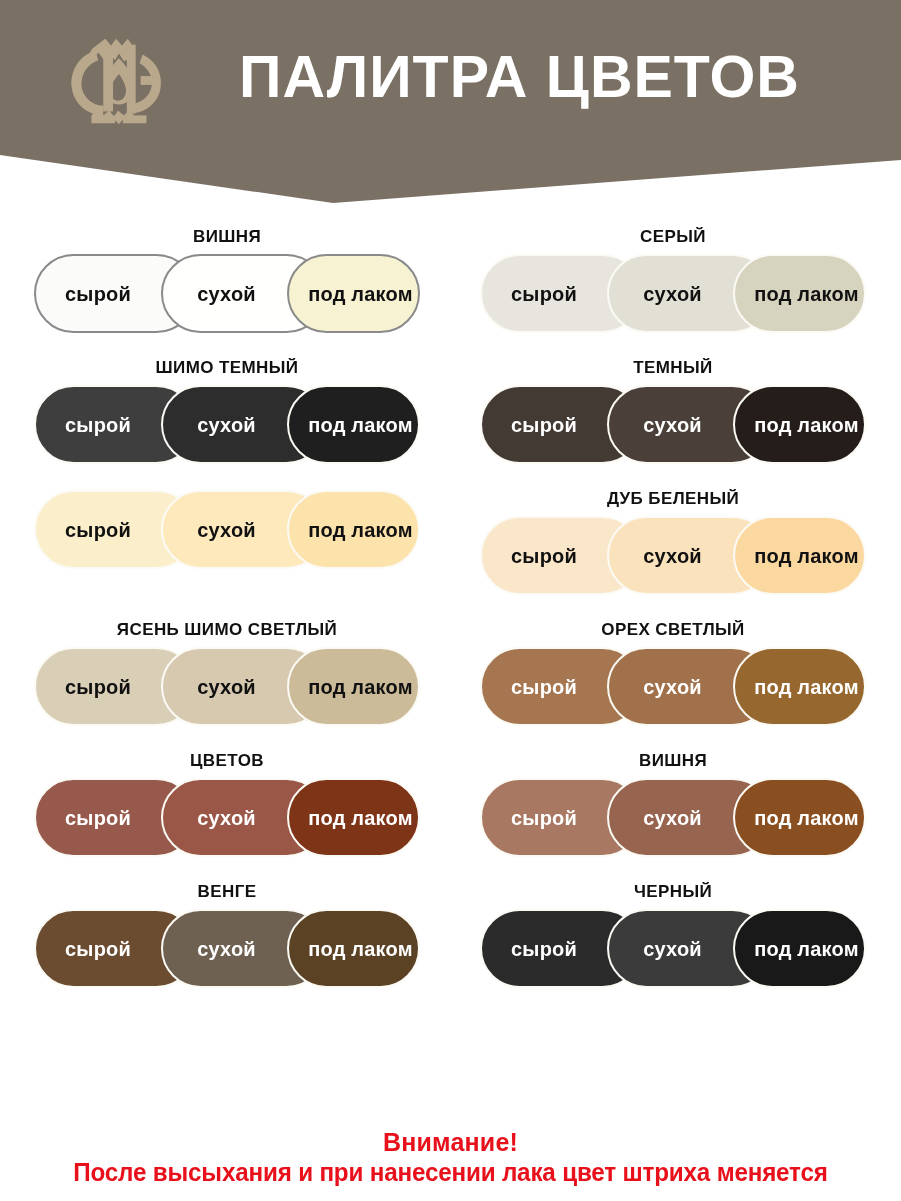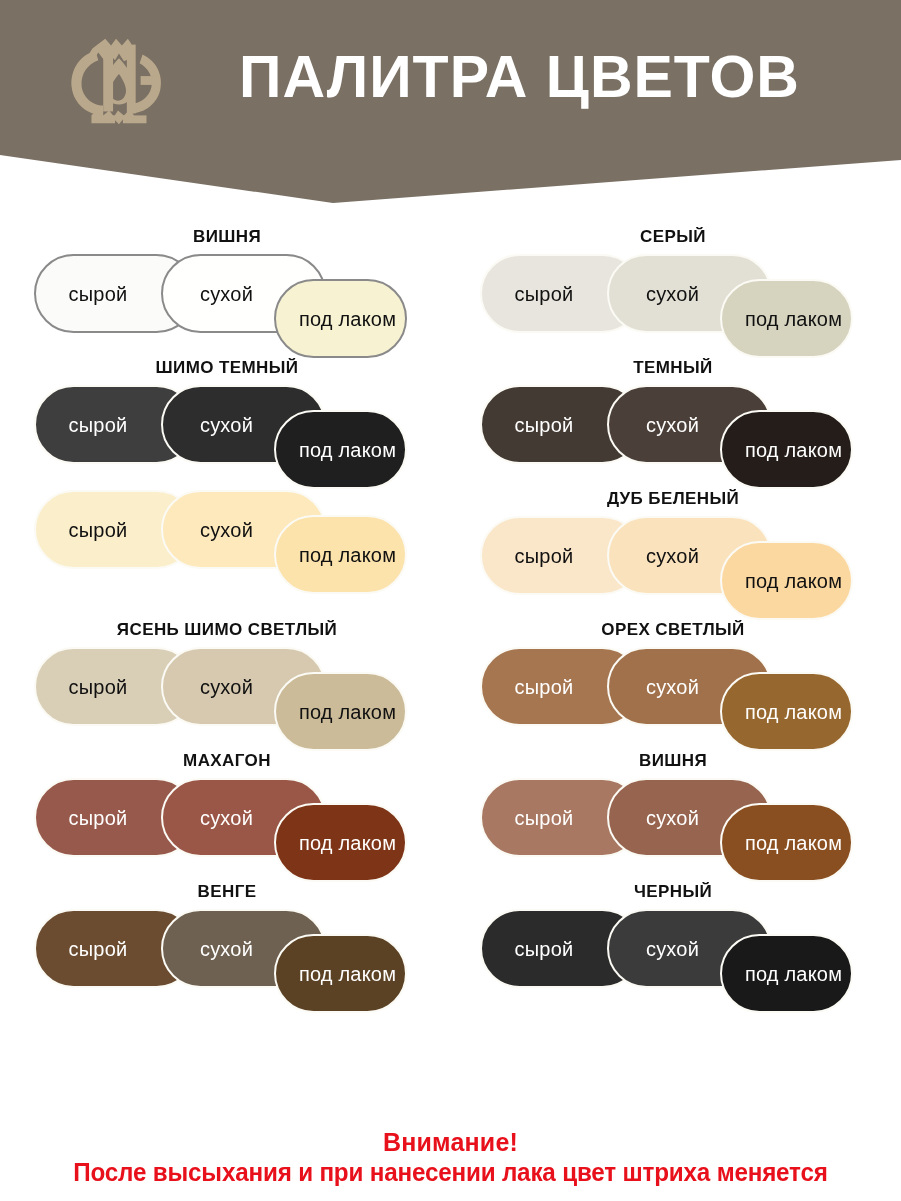--- a/index.html
+++ b/index.html
@@ -101,31 +101,31 @@
     top: 0;
     height: 79px;
     box-sizing: border-box;
     border-radius: 40px;
     display: flex;
     align-items: center;
     justify-content: center;
   }
   .pill-seg .seg-text {
     font-size: 20px;
-    font-weight: normal;
+    font-weight: bold;
     line-height: 1;
     white-space: nowrap;
     letter-spacing: 0.2px;
     position: relative;
     z-index: 2;
   }
   
   .seg-0 { left: 0px;   width: 162px; z-index: 1; }
   .seg-1 { left: 127px; width: 165px; z-index: 2; }
-  .seg-2 { left: 240px; width: 133px; z-index: 3; margin-top: 25px; }
+  .seg-2 { left: 253px; width: 133px; z-index: 3; }
   .seg-0 .seg-text { padding-right: 34px; }
   .seg-1 .seg-text { padding-right: 34px; }
   .seg-2 .seg-text { padding-left: 14px; }
 
   
   .tone-light .pill-seg { border: 2px solid #fbfaf4; }
   .tone-light .seg-0 { border-color: #fbfaf4; }
   
   .tone-outline .pill-seg { border: 2px solid #8a8a8a; }
 
@@ -282,21 +282,21 @@
         </div>
         <div class="pill-seg seg-1" style="background: rgb(160, 113, 74);">
           <span class="seg-text" style="color: rgb(255, 255, 255);">сухой</span>
         </div>
         <div class="pill-seg seg-2" style="background: rgb(150, 103, 46);">
           <span class="seg-text" style="color: rgb(255, 255, 255);">под лаком</span>
         </div>
       </div>
     </div>
     <div class="swatch-group">
-      <div class="swatch-label">МАХАГОН</div>
+      <div class="swatch-label">ЦВЕТОВ</div>
       <div class="pill-row tone-light">
         <div class="pill-seg seg-0" style="background: rgb(151, 89, 75);">
           <span class="seg-text" style="color: rgb(255, 255, 255);">сырой</span>
         </div>
         <div class="pill-seg seg-1" style="background: rgb(154, 87, 71);">
           <span class="seg-text" style="color: rgb(255, 255, 255);">сухой</span>
         </div>
         <div class="pill-seg seg-2" style="background: rgb(126, 52, 23);">
           <span class="seg-text" style="color: rgb(255, 255, 255);">под лаком</span>
         </div>

